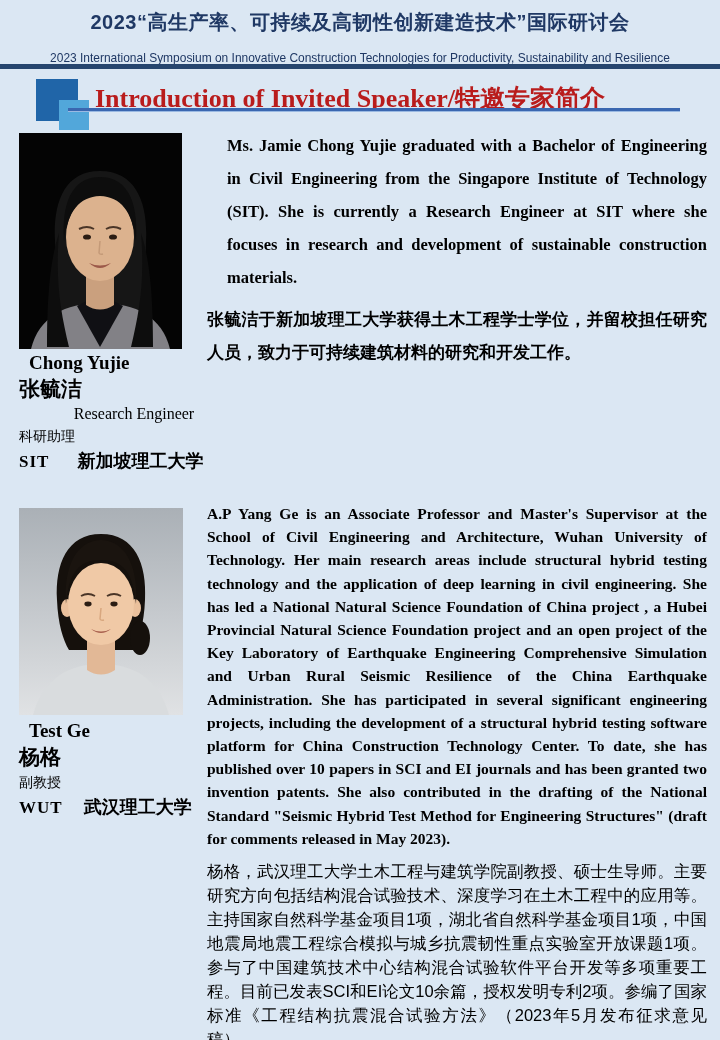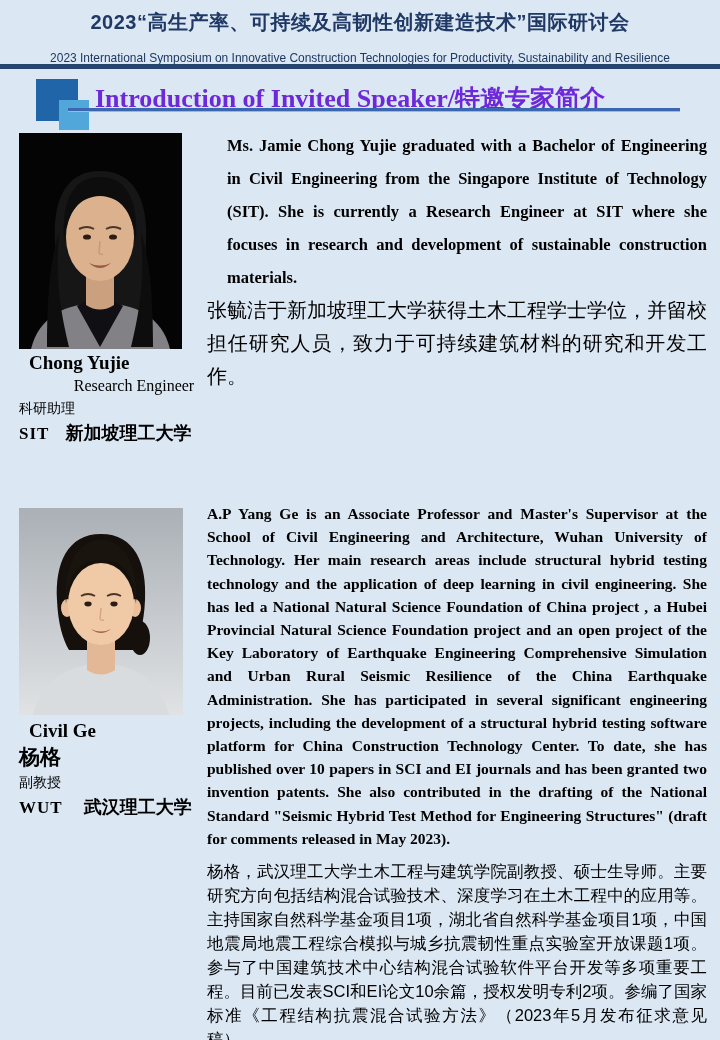--- a/index.html
+++ b/index.html
@@ -24,55 +24,55 @@
   }
   .banner-divider {
     position:absolute; top:64px; left:0; width:720px; height:5px;
     background:#26456e;
   }
   
   .sq-dark { position:absolute; left:36px; top:79px; width:42px; height:42px; background:#2065a8; }
   .sq-light { position:absolute; left:59px; top:100px; width:30px; height:30px; background:#52a7da; }
   .section-title {
     position:absolute; left:95px; top:82px; width:600px;
-    color:#6d28d9; white-space:nowrap;
+    color:#b91c1c; white-space:nowrap;
   }
   .section-title .en { font-family:"Liberation Serif", serif; font-weight:bold; font-size:26px; }
   .section-title .cn { font-family:"Liberation Sans", sans-serif; font-weight:bold; font-size:25px; }
   .section-underline {
     position:absolute; left:68px; top:108px; width:612px; height:4px;
     background:linear-gradient(to bottom, #3a67b0 0%, #3a67b0 70%, #9ab9e2 70%, #9ab9e2 100%);
   }
   
   .photo { position:absolute; display:block; }
   .photo svg { display:block; width:100%; height:100%; }
   .photo-1 { left:19px; top:133px; width:163px; height:216px; }
   .photo-2 { left:19px; top:508px; width:164px; height:207px; }
 
   .bio { position:absolute; left:207px; width:500px; }
   .bio-1 { top:129px; }
   .bio-2 { top:502px; }
   .bio-en-1 { font:bold 16.5px/33px "Liberation Serif", serif; text-align:justify;margin-left:20px; }
-  .bio-cn-1 { font-family:"Liberation Sans", sans-serif; font-weight:normal;
-              font-size:20px; line-height:33px; text-align:justify; }
+  .bio-cn-1 { margin-top:9px; font-family:"Liberation Sans", sans-serif; font-weight:bold;
+              font-size:17px; line-height:33px; text-align:justify; }
   .bio-en-2 { font:bold 15.5px/23.2px "Liberation Serif", serif; text-align:justify; }
   .bio-cn-2 { margin-top:9px; font-family:"Liberation Sans", sans-serif;
               font-size:16.5px; line-height:24px; text-align:justify; }
 
   .nameblock { position:absolute; left:19px; width:230px; }
   .nameblock-1 { top:351px; }
   .nameblock-2 { top:719px; }
   .name-en { font:bold 19px/24px "Liberation Serif", serif;margin-left:10px; }
   .name-cn { font-family:"Liberation Sans", sans-serif; font-weight:bold; font-size:21px; line-height:28px; }
   .role-en { font:16px/22px "Liberation Serif", serif;text-align:center; }
   .role-cn { font-family:"Liberation Sans", sans-serif; font-size:14px; line-height:23px; }
   .affil   { line-height:26px; }
   .affil .abbr { font:bold 17px "Liberation Serif", serif; letter-spacing:1px; }
   .affil .cn { font-family:"Liberation Sans", sans-serif; font-weight:bold; font-size:18px; }
-  .gap-wide { margin-left:16px; }
+  .gap-wide { margin-left:28px; }
   .gap-narrow { margin-left:21px; }
 </style>
 </head>
 <body>
 
 <div class="page">
 
   <div class="banner-title">2023“高生产率、可持续及高韧性创新建造技术”国际研讨会</div>
   <div class="banner-subtitle">2023 International Symposium on Innovative Construction Technologies for Productivity, Sustainability and Resilience</div>
   <div class="banner-divider"></div>
@@ -104,20 +104,21 @@
     </svg>
   </div>
 
   <div class="bio bio-1">
     <p class="bio-en-1">Ms. Jamie Chong Yujie graduated with a Bachelor of Engineering in Civil Engineering from the Singapore Institute of Technology (SIT). She is currently a Research Engineer at SIT where she focuses in research and development of sustainable construction materials.</p>
     <p class="bio-cn-1">张毓洁于新加坡理工大学获得土木工程学士学位，并留校担任研究人员，致力于可持续建筑材料的研究和开发工作。</p>
   </div>
 
   <div class="nameblock nameblock-1">
     <div class="name-en">Chong Yujie</div>
+    <div class="name-cn">张毓洁</div>
     <div class="role-en">Research Engineer</div>
     <div class="role-cn">科研助理</div>
     <div class="affil">
       <span class="abbr">SIT</span><span class="cn gap-wide">新加坡理工大学</span>
     </div>
   </div>
 
   <div class="photo photo-2">
     <svg viewBox="0 0 164 207" preserveAspectRatio="none" aria-hidden="true">
       <defs>
@@ -143,21 +144,21 @@
       <path d="M72 121 Q82 129 92 121 Q82 126 72 121 Z" fill="#a8604e"></path>
     </svg>
   </div>
 
   <div class="bio bio-2">
     <p class="bio-en-2">A.P Yang Ge is an Associate Professor and Master's Supervisor at the School of Civil Engineering and Architecture, Wuhan University of Technology. Her main research areas include structural hybrid testing technology and the application of deep learning in civil engineering. She has led a National Natural Science Foundation of China project , a Hubei Provincial Natural Science Foundation project and an open project of the Key Laboratory of Earthquake Engineering Comprehensive Simulation and Urban Rural Seismic Resilience of the China Earthquake Administration. She has participated in several significant engineering projects, including the development of a structural hybrid testing software platform for China Construction Technology Center. To date, she has published over 10 papers in SCI and EI journals and has been granted two invention patents. She also contributed in the drafting of the National Standard "Seismic Hybrid Test Method for Engineering Structures" (draft for comments released in May 2023).</p>
     <p class="bio-cn-2">杨格，武汉理工大学土木工程与建筑学院副教授、硕士生导师。主要研究方向包括结构混合试验技术、深度学习在土木工程中的应用等。主持国家自然科学基金项目1项，湖北省自然科学基金项目1项，中国地震局地震工程综合模拟与城乡抗震韧性重点实验室开放课题1项。参与了中国建筑技术中心结构混合试验软件平台开发等多项重要工程。目前已发表SCI和EI论文10余篇，授权发明专利2项。参编了国家标准《工程结构抗震混合试验方法》（2023年5月发布征求意见稿）。</p>
   </div>
 
   <div class="nameblock nameblock-2">
-    <div class="name-en">Civil Ge</div>
+    <div class="name-en">Test Ge</div>
     <div class="name-cn">杨格</div>
     <div class="role-cn">副教授</div>
     <div class="affil">
       <span class="abbr">WUT</span><span class="cn gap-narrow">武汉理工大学</span>
     </div>
   </div>
 
 </div>
 
 </body></html>

